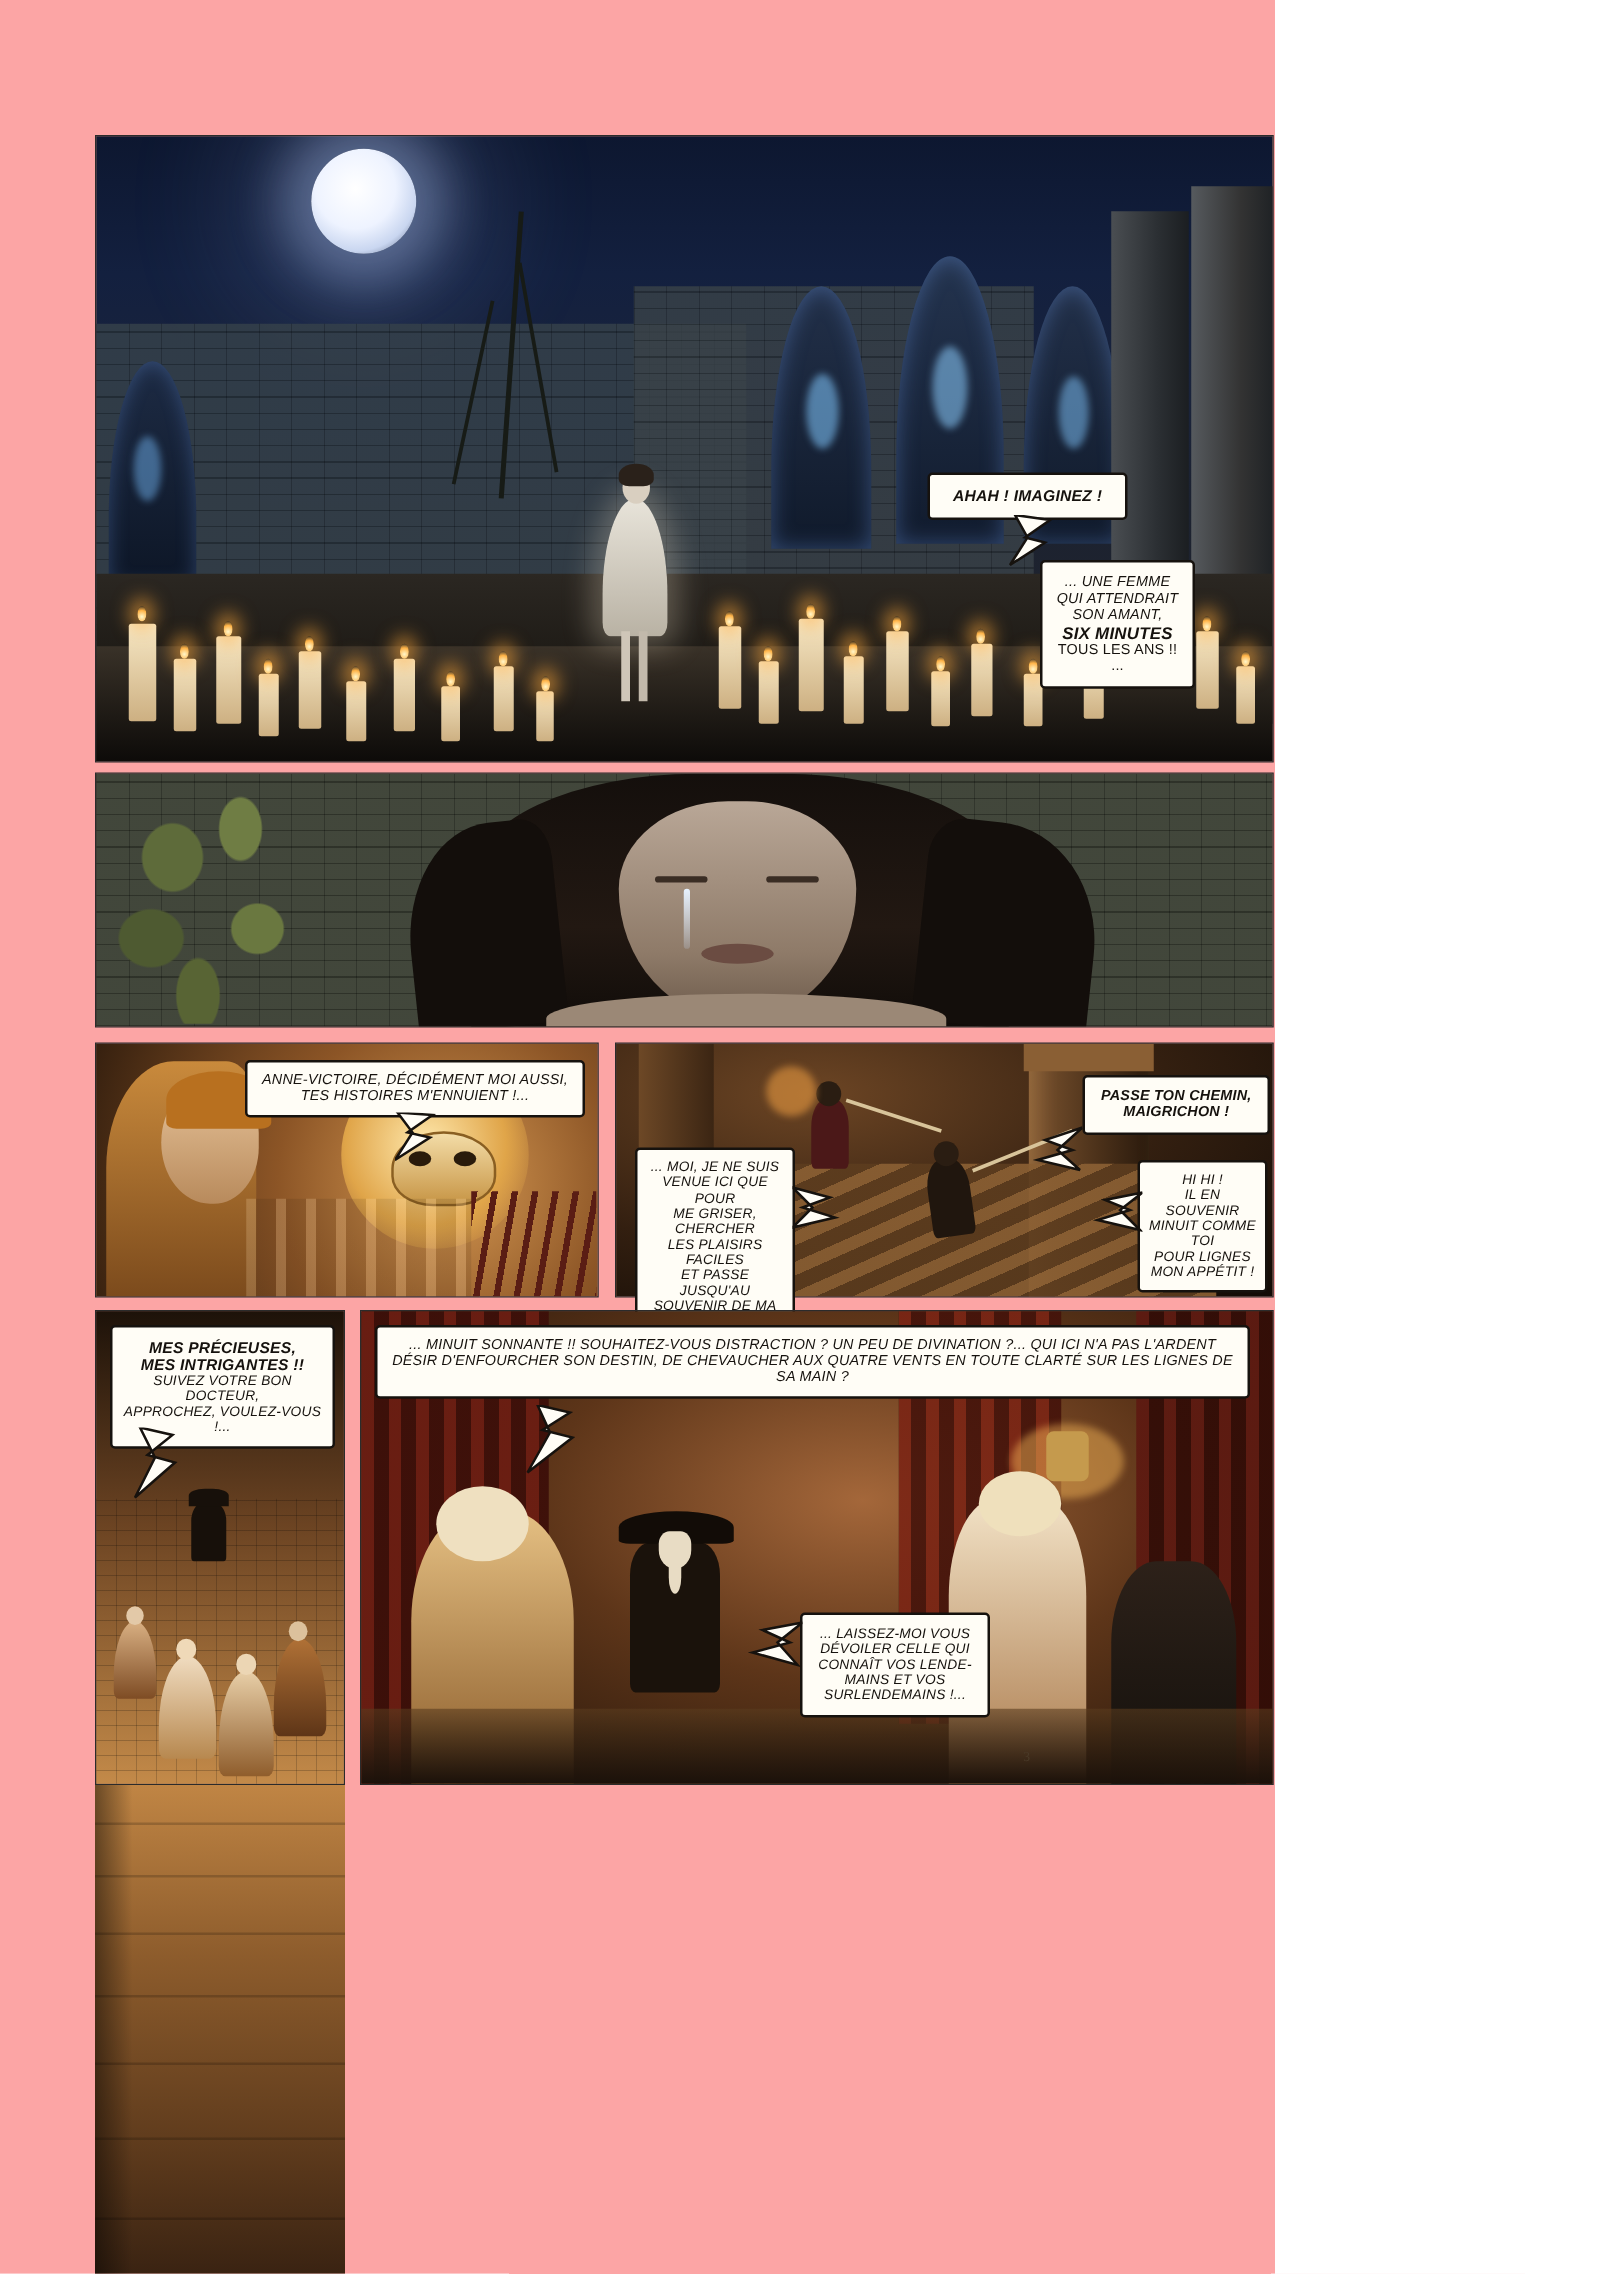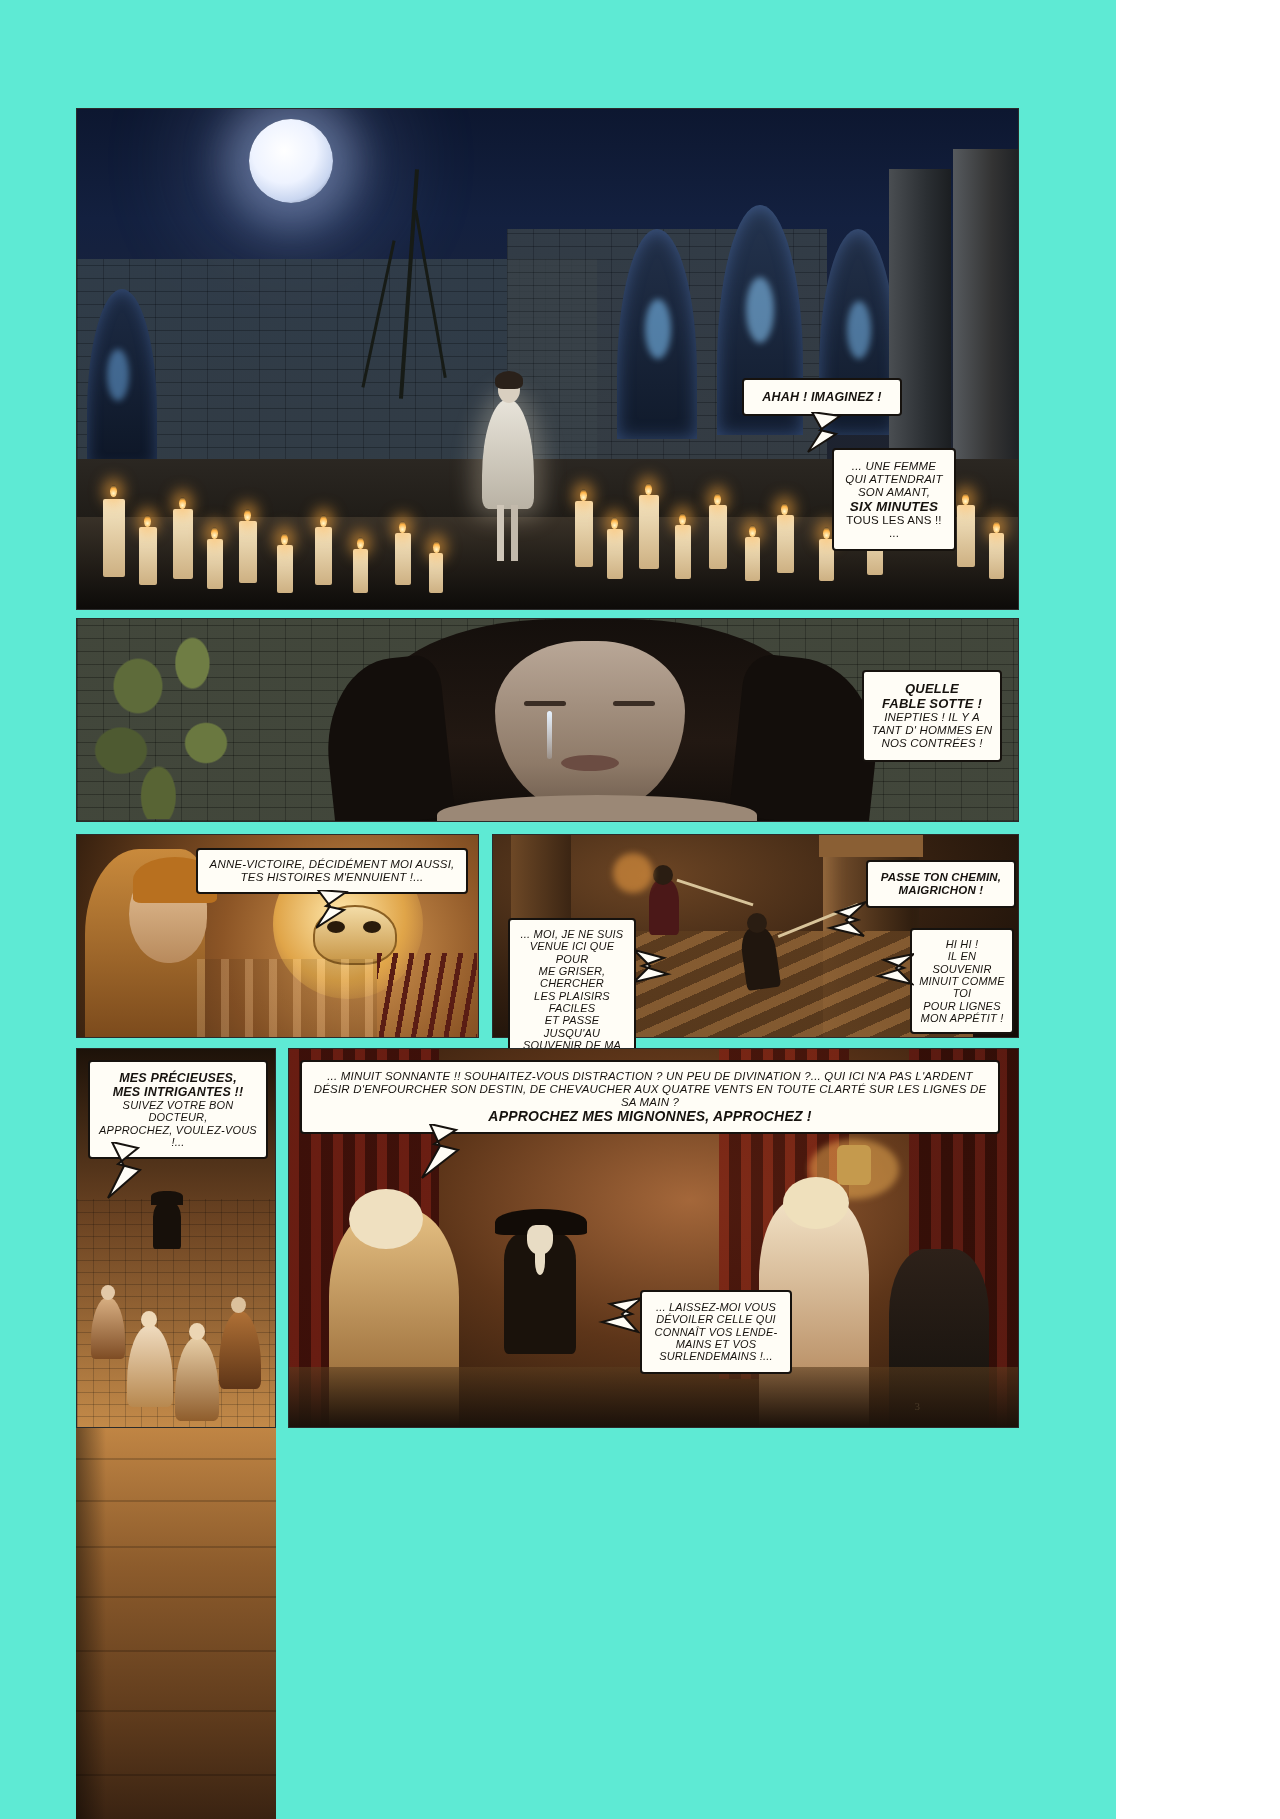--- a/index.html
+++ b/index.html
@@ -1,18 +1,18 @@
 <!DOCTYPE html>
 <html><head>
 <meta charset="utf-8">
 <style>
   html,body{margin:0;padding:0;background:#ffffff;}
   body{width:1280px;height:1819px;position:relative;font-family:"Liberation Sans",sans-serif;overflow:hidden;}
 
-  .page{position:absolute;left:0;top:0;width:1116px;height:1819px;background:#5eead4;}
+  .page{position:absolute;left:0;top:0;width:1020px;height:1819px;background:#fca5a5;}
 
   
   .panel{position:absolute;overflow:hidden;border:1px solid #2b2b2b;box-sizing:border-box;}
 
   
   .balloon{position:absolute;background:#fffdf6;border:2px solid #16120e;border-radius:4px;
            color:#16120e;text-align:center;line-height:1.12;box-sizing:border-box;
            font-family:"Liberation Sans",sans-serif;letter-spacing:.2px;}
   .balloon .ln{display:block;}
   .b-italic{font-style:italic;}
@@ -189,27 +189,20 @@
     <div style="position:absolute;left:447px;top:82px;width:42px;height:5px;border-radius:3px;background:#3a2d24;"></div>
     <div style="position:absolute;left:536px;top:82px;width:42px;height:5px;border-radius:3px;background:#3a2d24;"></div>
 
     <div style="position:absolute;left:470px;top:92px;width:5px;height:48px;border-radius:3px;background:linear-gradient(180deg,#e7f2ff,rgba(200,225,255,.2));"></div>
 
     <div style="position:absolute;left:484px;top:136px;width:58px;height:16px;border-radius:50%;background:#6b4c42;"></div>
 
     <div style="position:absolute;left:360px;top:176px;width:320px;height:40px;border-radius:50% 50% 0 0;background:#9b8876;"></div>
   </div>
 
-  <div class="balloon" style="left:862px;top:670px;width:140px;padding:10px 6px;font-size:11.5px;">
-    <span class="ln bi" style="font-size:13px;">QUELLE</span>
-    <span class="ln bi" style="font-size:13px;">FABLE SOTTE !</span>
-    <span class="ln b-italic">INEPTIES ! IL Y A</span>
-    <span class="ln b-italic">TANT D' HOMMES EN</span>
-    <span class="ln b-italic">NOS CONTRÉES !</span>
-  </div>
 
   <div class="panel" id="p3">
     <div style="position:absolute;left:0;top:0;width:100%;height:100%;
          background:radial-gradient(circle at 70% 55%,#d79a53 0%,#8c5526 45%,#36200f 100%);"></div>
 
     <div style="position:absolute;left:8px;top:14px;width:120px;height:190px;border-radius:45% 20% 0 0;
          background:linear-gradient(180deg,#c98a3c,#7b4a1c);"></div>
     <div style="position:absolute;left:52px;top:30px;width:78px;height:98px;border-radius:50% 42% 46% 50%;
          background:linear-gradient(180deg,#e7c49a,#b88a5c);"></div>
     <div style="position:absolute;left:56px;top:22px;width:84px;height:46px;border-radius:50% 50% 10% 10%;background:#b8701f;"></div>
@@ -356,21 +349,20 @@
 
     <div style="position:absolute;left:600px;top:200px;width:100px;height:180px;border-radius:36% 36% 0 0;
          background:linear-gradient(180deg,#2d2119,#13100c);"></div>
 
     <div style="position:absolute;left:0;bottom:0;width:100%;height:60px;background:linear-gradient(180deg,rgba(90,60,30,.6),#1b110a);"></div>
   </div>
 
   <div class="balloon" style="left:300px;top:1060px;width:700px;padding:8px 8px;font-size:11.5px;">
     <span class="ln b-italic">... MINUIT SONNANTE !! SOUHAITEZ-VOUS DISTRACTION ? UN PEU DE DIVINATION ?... QUI ICI N'A PAS L'ARDENT</span>
     <span class="ln b-italic">DÉSIR D'ENFOURCHER SON DESTIN, DE CHEVAUCHER AUX QUATRE VENTS EN TOUTE CLARTÉ SUR LES LIGNES DE SA MAIN ?</span>
-    <span class="ln bi" style="font-size:14px;">APPROCHEZ MES MIGNONNES, APPROCHEZ !</span>
   </div>
   <svg class="tail" style="left:420px;top:1124px;width:56px;height:58px;">
     <polygon points="10,0 36,6 14,20 38,26 2,54 20,22" fill="#fffdf6" stroke="#16120e" stroke-width="2"></polygon>
   </svg>
 
   <div class="balloon" style="left:640px;top:1290px;width:152px;padding:9px 6px;font-size:11px;">
     <span class="ln b-italic">... LAISSEZ-MOI VOUS</span>
     <span class="ln b-italic">DÉVOILER CELLE QUI</span>
     <span class="ln b-italic">CONNAÎT VOS LENDE-</span>
     <span class="ln b-italic">MAINS ET VOS</span>

